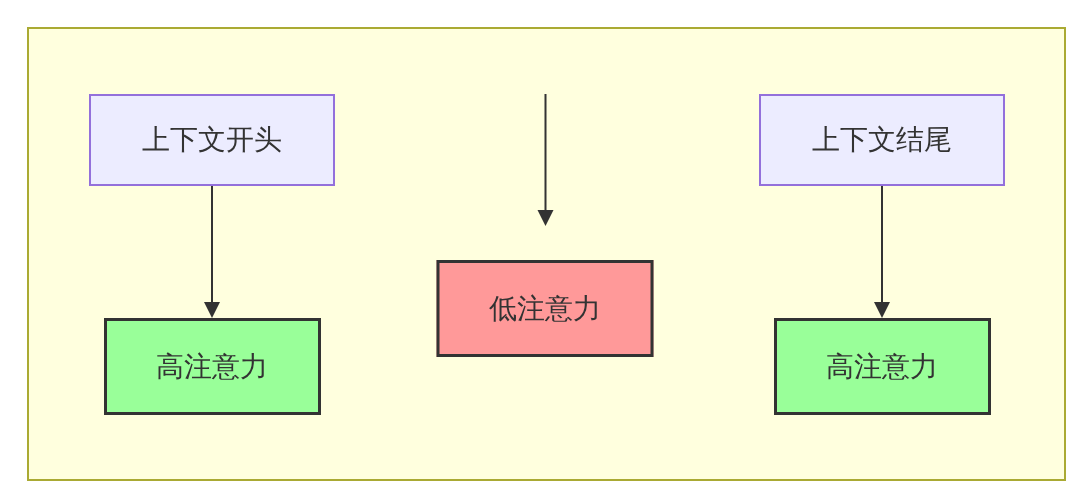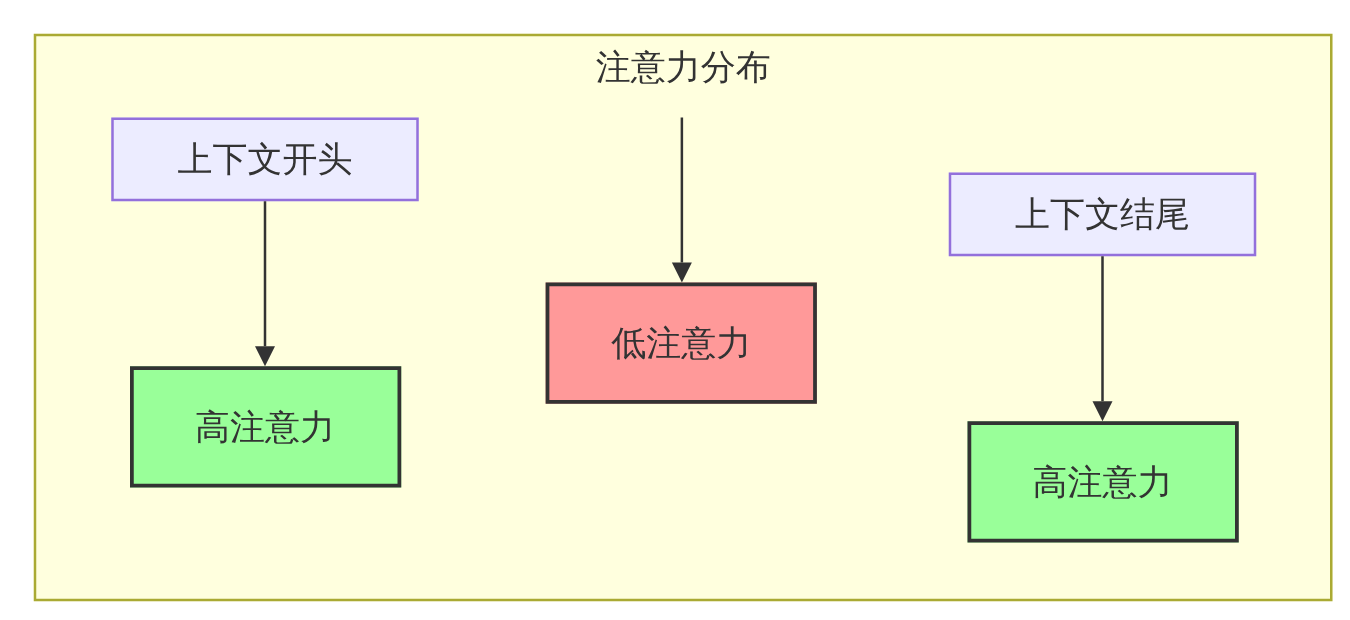--- a/index.html
+++ b/index.html
@@ -39,44 +39,44 @@
   .column {
     position: absolute;
     top: 65px;
     transform: translateX(-50%);
     display: flex;
     flex-direction: column;
     align-items: center;
   }
   .column.c0 { left: 183px; }
   .column.c1 { left: 516px; }
-  .column.c2 { left: 853px; margin-top: 44px; }
+  .column.c2 { left: 853px; }
   .node {
     box-sizing: border-box;
     display: flex;
     align-items: center;
     justify-content: center;
     font-size: 28px;
     color: var(--text, #333333);
     text-align: center;
     white-space: nowrap;
   }
   .node.source {
     width: 246px;
-    height: 67px;
+    height: 92px;
     background: var(--source-fill, #ECECFF);
     border: 2px solid var(--source-border, #9370DB);
   }
   .node.result {
     width: 217px;
     height: 97px;
     border: 3px solid var(--result-border, #333333);
   }
   .node.result[data-level="high"] { background: var(--high-fill, #99ff99); text-align: center; }
-  .node.result[data-level="low"]  { background: var(--low-fill,  #ff9999); }
+  .node.result[data-level="low"]  { background: var(--low-fill,  #ff9999); margin-top: 34px; }
   .arrow {
     display: flex;
     flex-direction: column;
     align-items: center;
     height: 132px;
   }
   .arrow .shaft {
     flex: 1;
     width: 2px;
     background: var(--arrow, #333333);
@@ -87,21 +87,20 @@
     border-left: 8px solid transparent;
     border-right: 8px solid transparent;
     border-top: 16px solid var(--arrow, #333333);
   }
 </style>
 </head>
 <body>
 
 <div class="stage">
   <div class="subgraph">
-    <div class="subgraph-title">注意力分布</div>
 
     <div class="column c0">
       <div class="node source">上下文开头</div>
       <div class="arrow">
         <div class="shaft"></div>
         <div class="head"></div>
       </div>
       <div class="node result" data-level="high">高注意力</div>
     </div>
 

